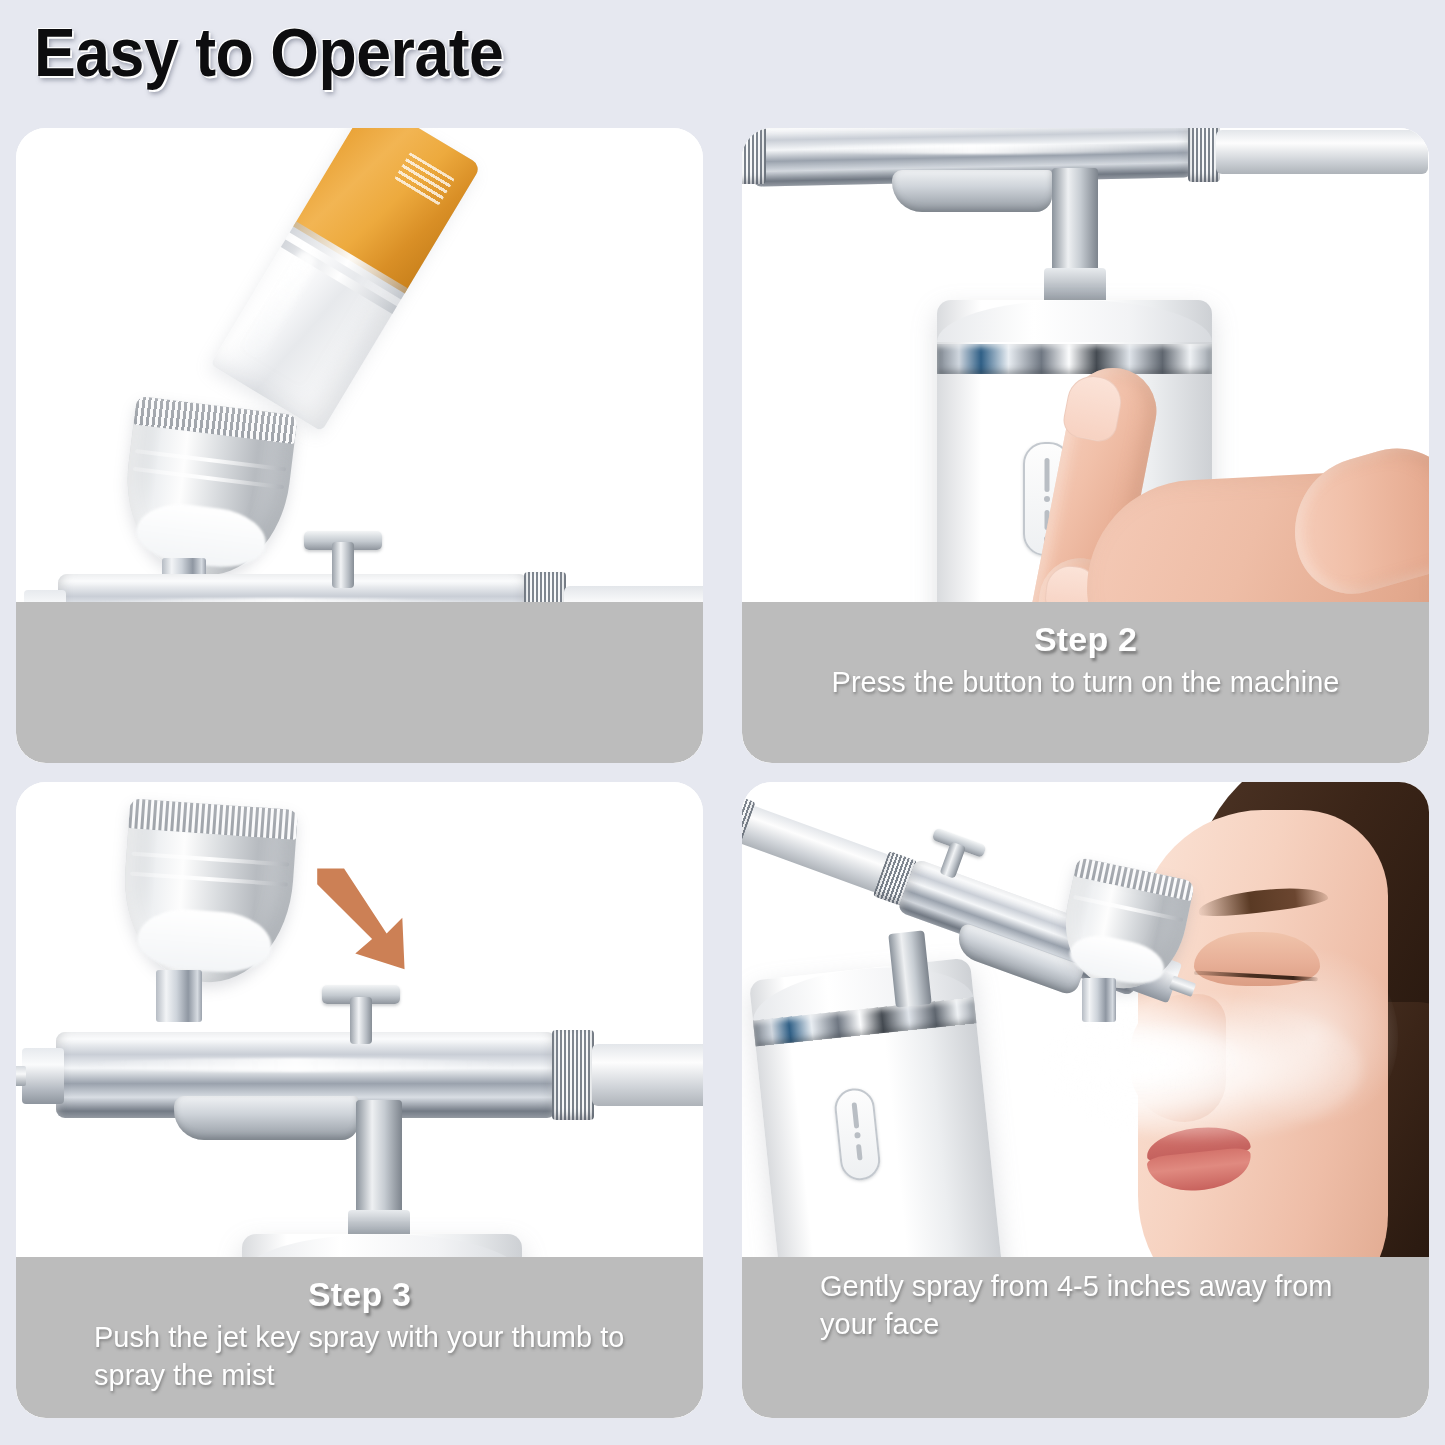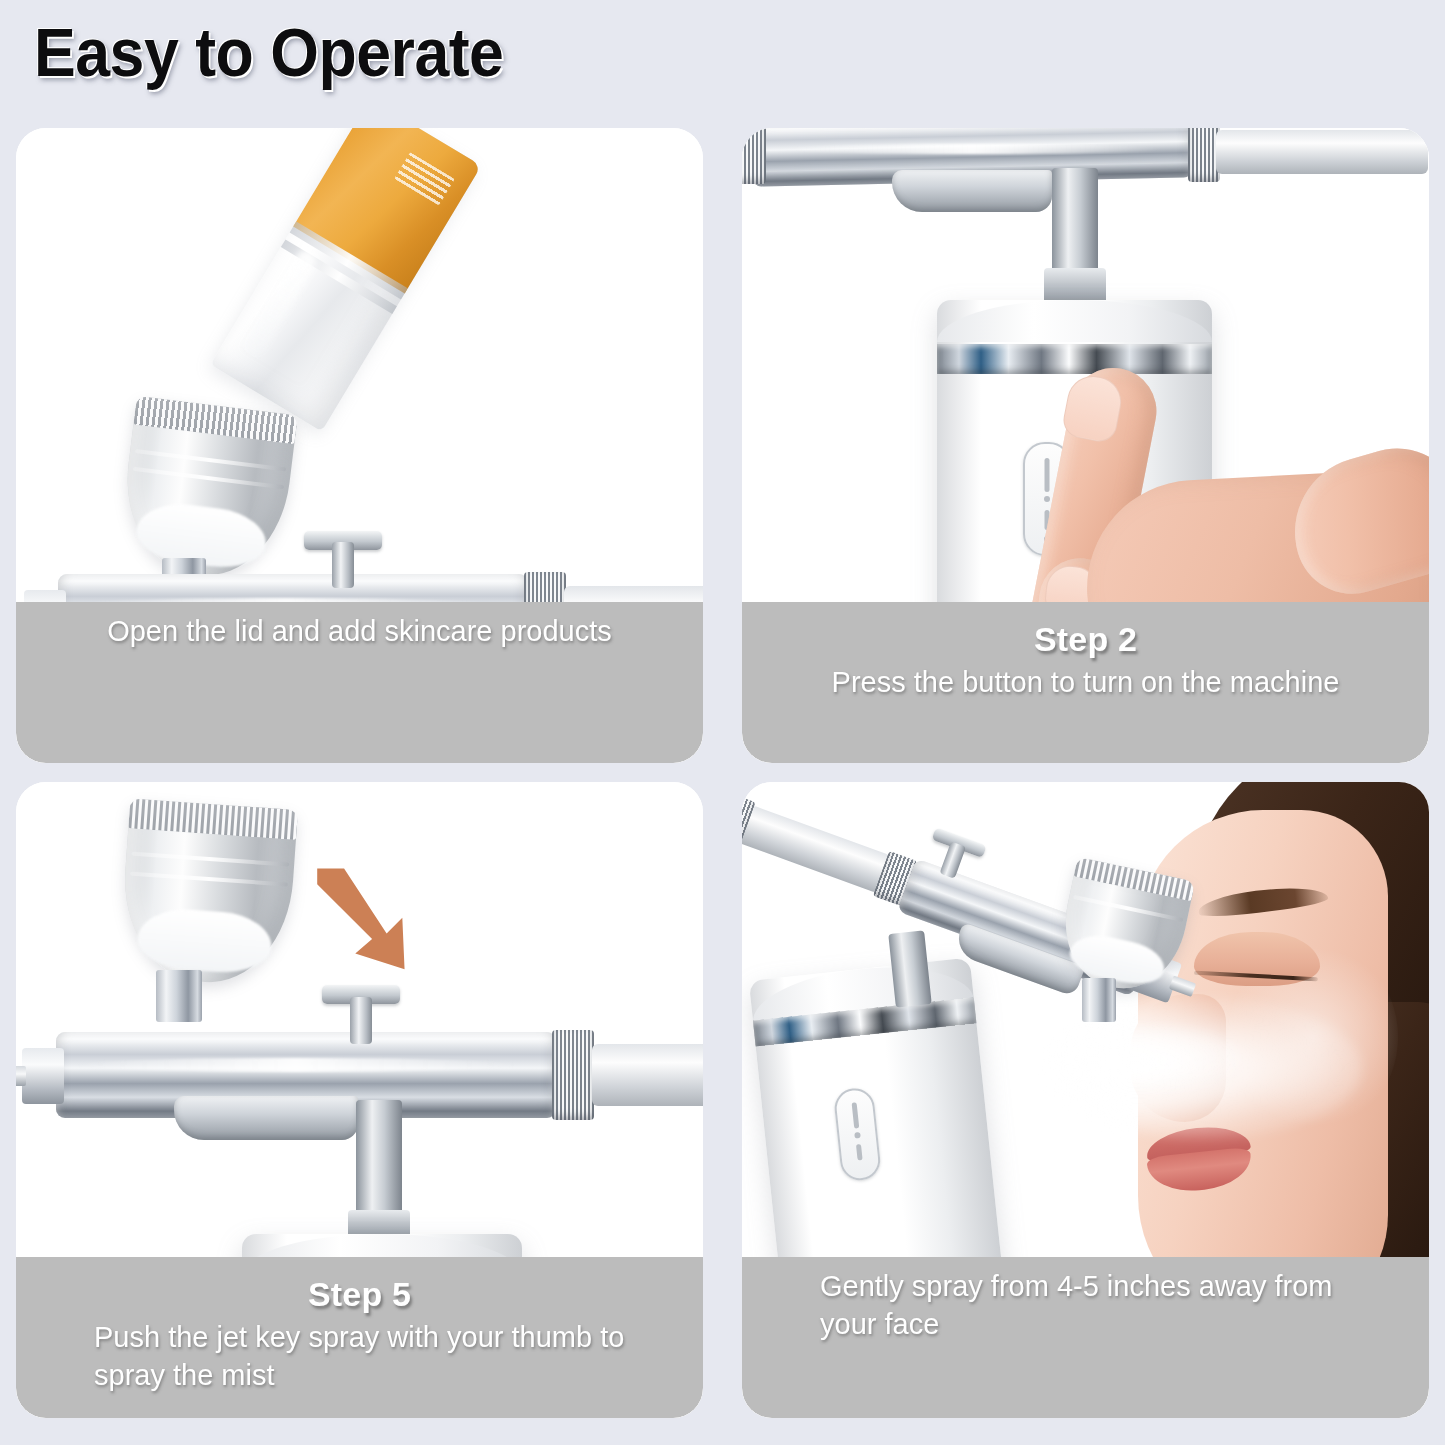--- a/index.html
+++ b/index.html
@@ -457,21 +457,20 @@
           <div class="cross"></div>
           <div class="stem"></div>
         </div>
 
         <div class="lever" style="left:132px;top:510px;width:190px;height:44px;"></div>
         <div class="air-post chrome-v" style="left:318px;top:512px;width:42px;height:76px;"></div>
         <div class="air-post-nut" style="left:310px;top:580px;width:58px;height:22px;"></div>
       </div>
 
       <div class="caption">
-        <div class="step-desc center">Open the lid and add skincare products</div>
       </div>
     </div>
 
     <div class="card">
       <div class="photo">
 
         <div class="body-tube chrome" style="left:10px;top:-8px;width:440px;height:62px;transform:rotate(-1.2deg);"></div>
         <div class="knurl" style="left:-6px;top:-10px;width:30px;height:66px;"></div>
         <div class="knurl" style="left:446px;top:-8px;width:32px;height:62px;"></div>
         <div class="rear-tube" style="left:474px;top:2px;width:212px;height:44px;"></div>
@@ -546,21 +545,21 @@
         <div class="air-post chrome-v" style="left:340px;top:318px;width:46px;height:130px;"></div>
         <div class="air-post-nut" style="left:332px;top:428px;width:62px;height:30px;"></div>
 
         <div class="base" style="left:226px;top:452px;width:280px;height:190px;">
           <div class="base-top"></div>
           <div class="base-chrome-ring" style="top:44px;"></div>
         </div>
       </div>
 
       <div class="caption tall">
-        <div class="step-label">Step 5</div>
+        <div class="step-label">Step 3</div>
         <div class="step-desc left">Push the jet key spray with your thumb to spray the mist</div>
       </div>
     </div>
 
     <div class="card">
       <div class="photo">
 
         <div class="face-wrap" style="left:360px;top:-10px;width:330px;height:650px;">
           <div class="hair-back" style="left:92px;top:-30px;width:260px;height:420px;border-radius:150px 60px 40px 120px;"></div>
           <div class="hair-back" style="left:186px;top:230px;width:170px;height:330px;border-radius:80px 40px 60px 90px;"></div>

